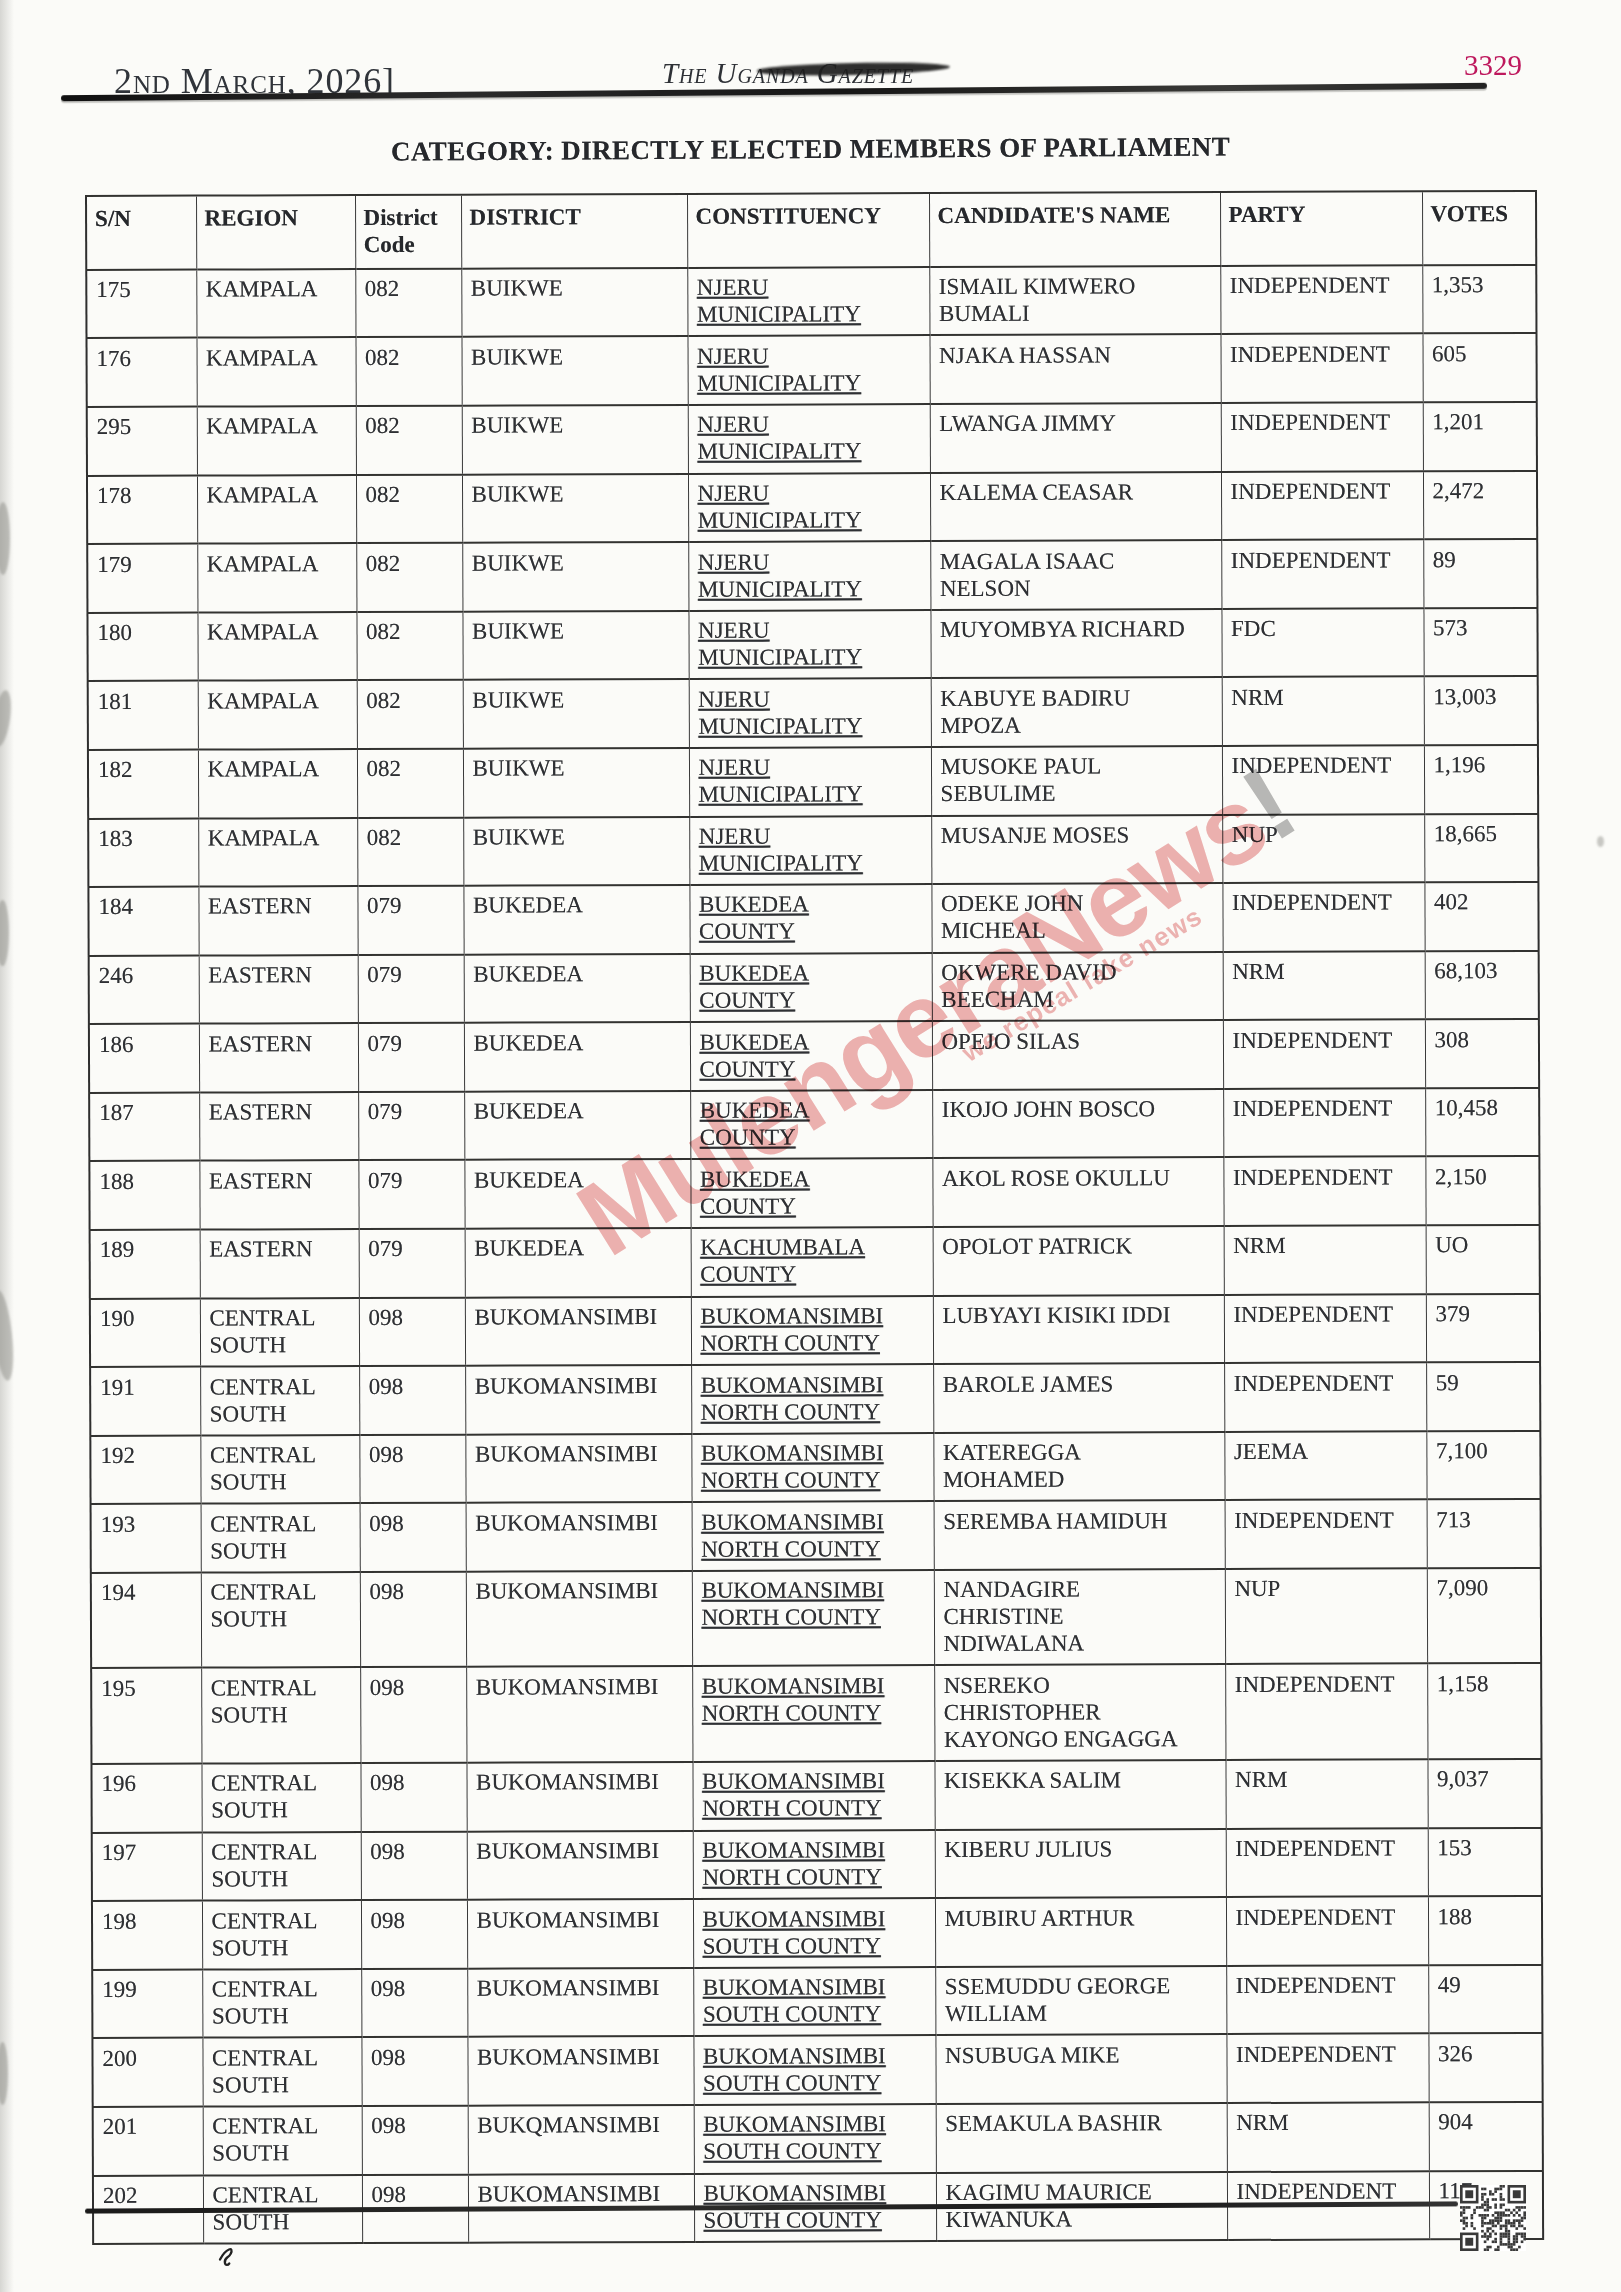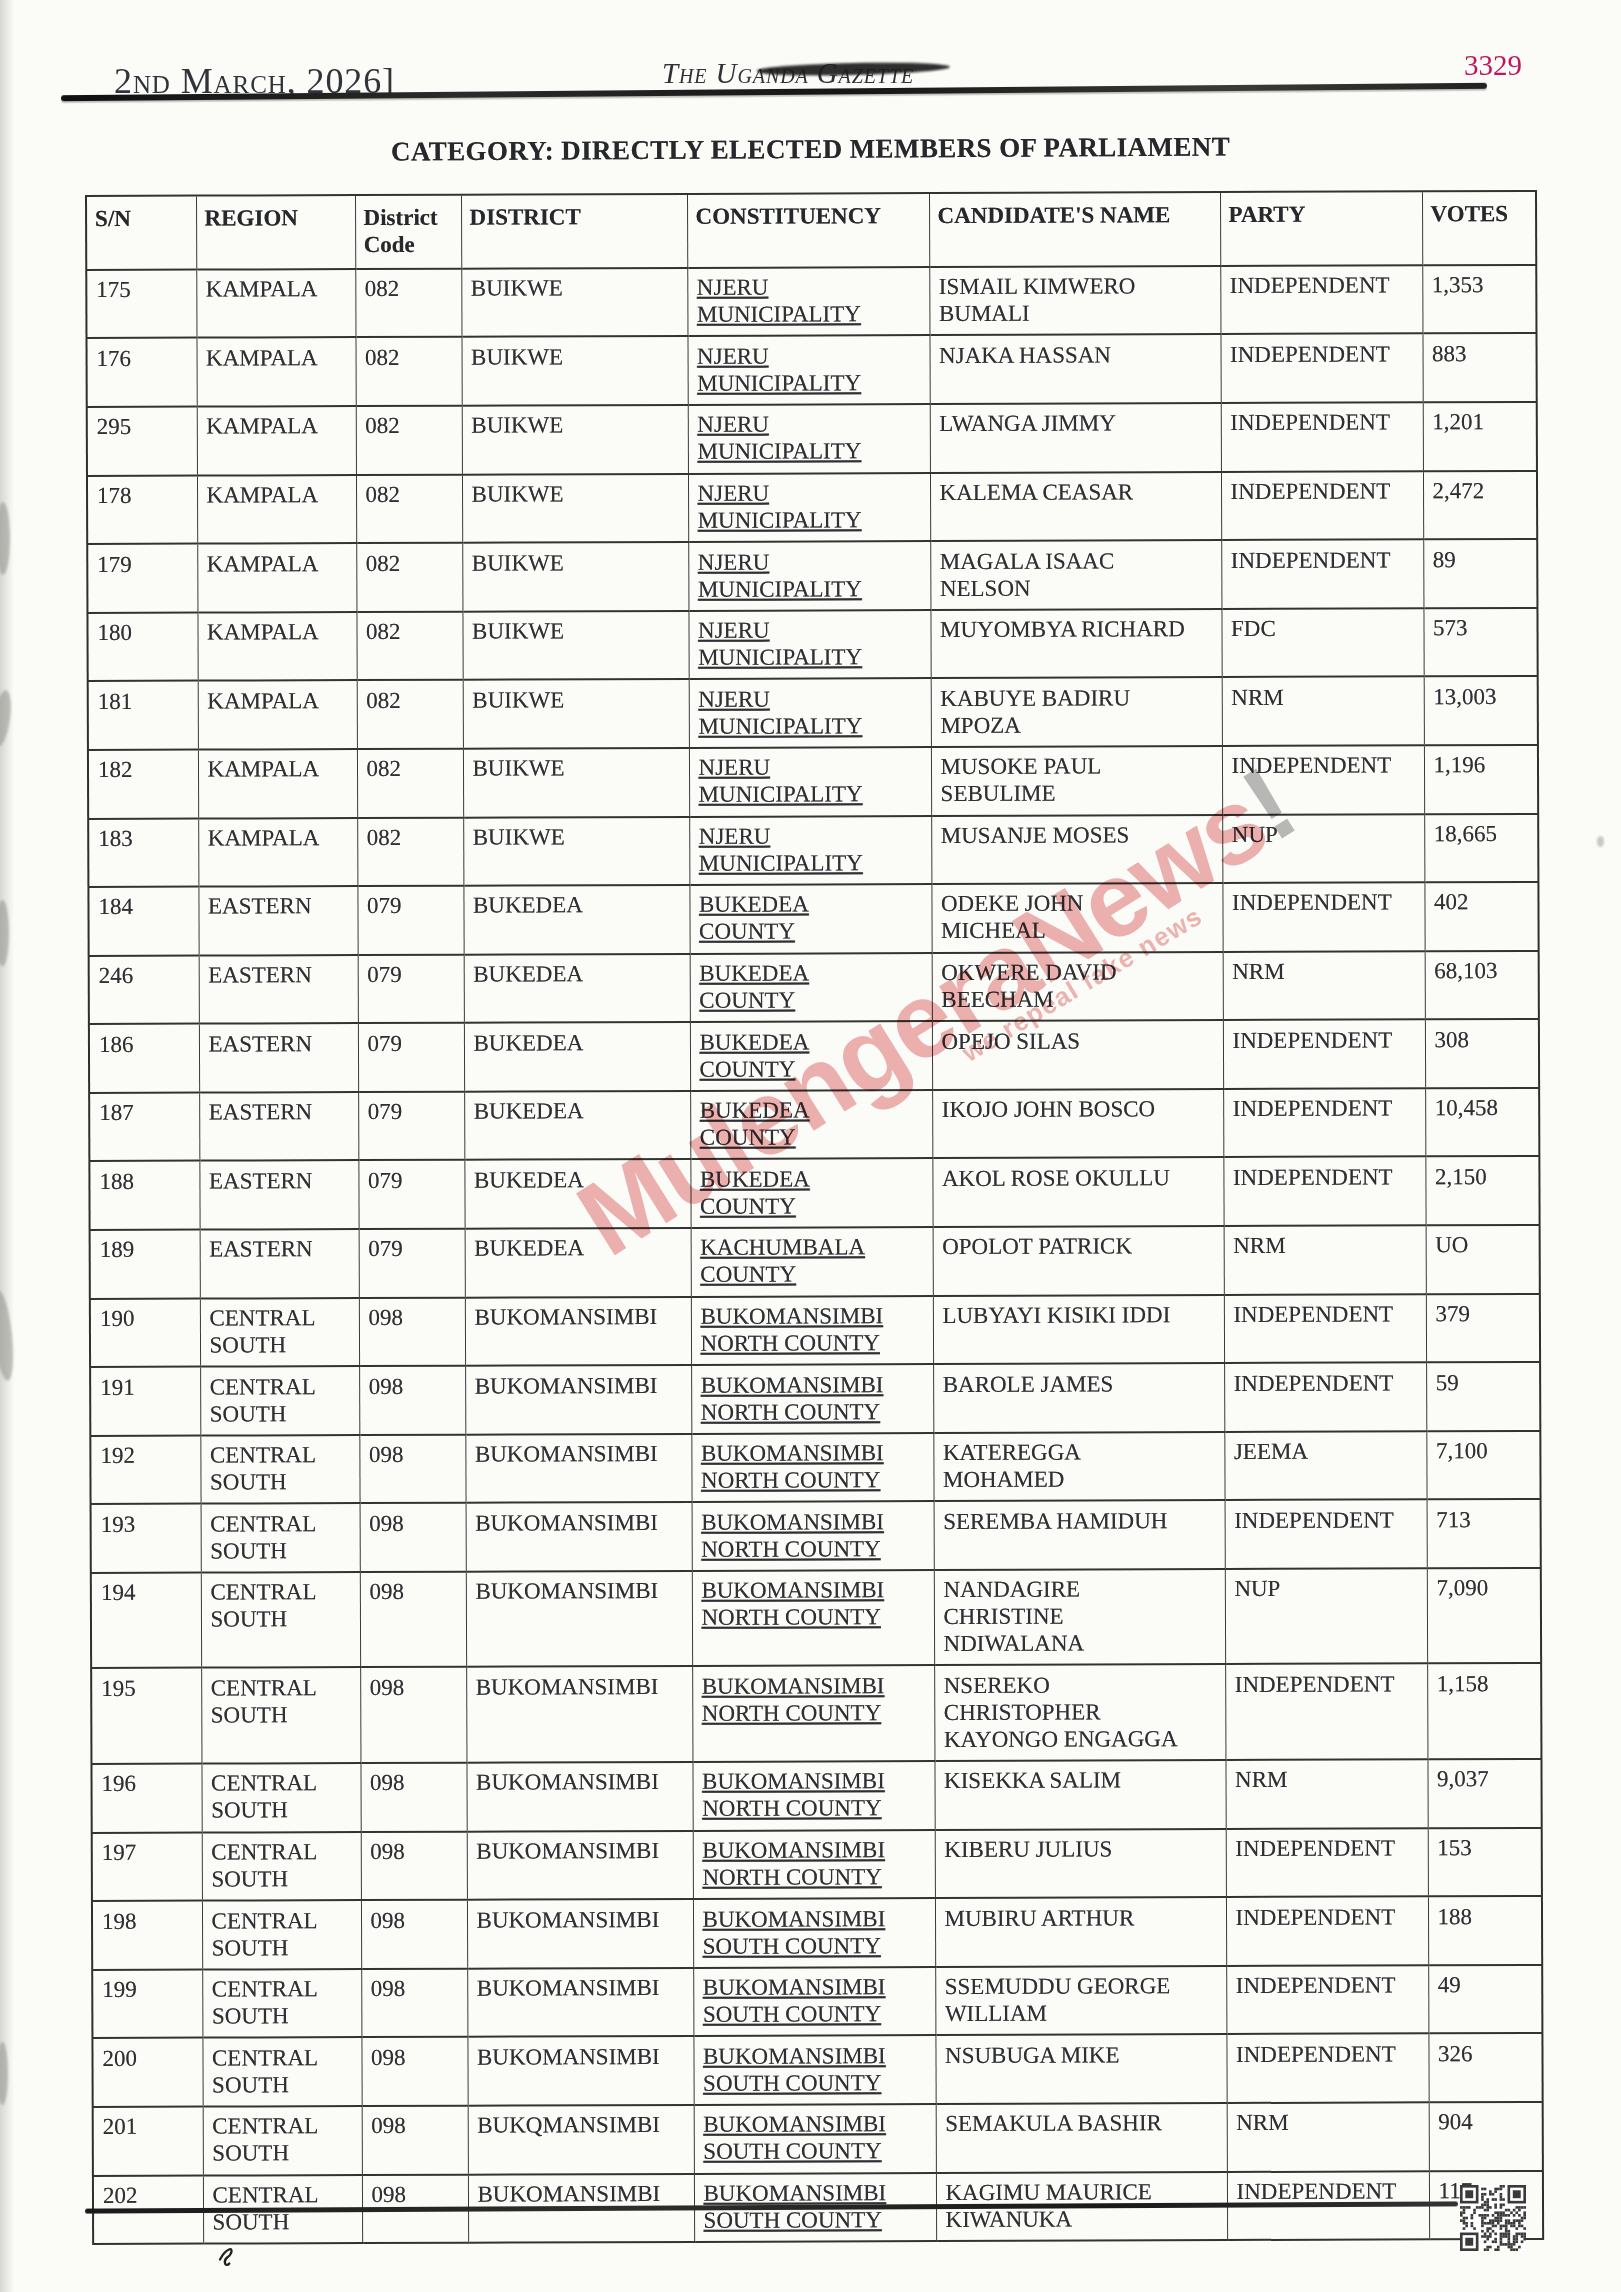--- a/index.html
+++ b/index.html
@@ -153,21 +153,21 @@
         </tr>
         <tr>
           <td class="c0">176</td>
           <td class="c1">KAMPALA</td>
           <td class="c2">082</td>
           <td class="c3">BUIKWE</td>
           <td class="c4">NJERU
 MUNICIPALITY</td>
           <td class="c5">NJAKA HASSAN</td>
           <td class="c6">INDEPENDENT</td>
-          <td class="c7">883</td>
+          <td class="c7">605</td>
         </tr>
         <tr>
           <td class="c0">295</td>
           <td class="c1">KAMPALA</td>
           <td class="c2">082</td>
           <td class="c3">BUIKWE</td>
           <td class="c4">NJERU
 MUNICIPALITY</td>
           <td class="c5">LWANGA JIMMY</td>
           <td class="c6">INDEPENDENT</td>

